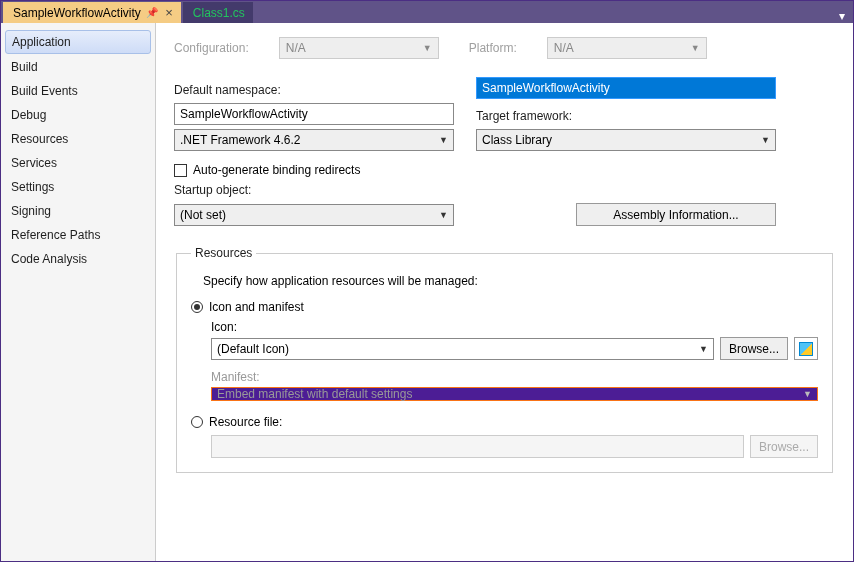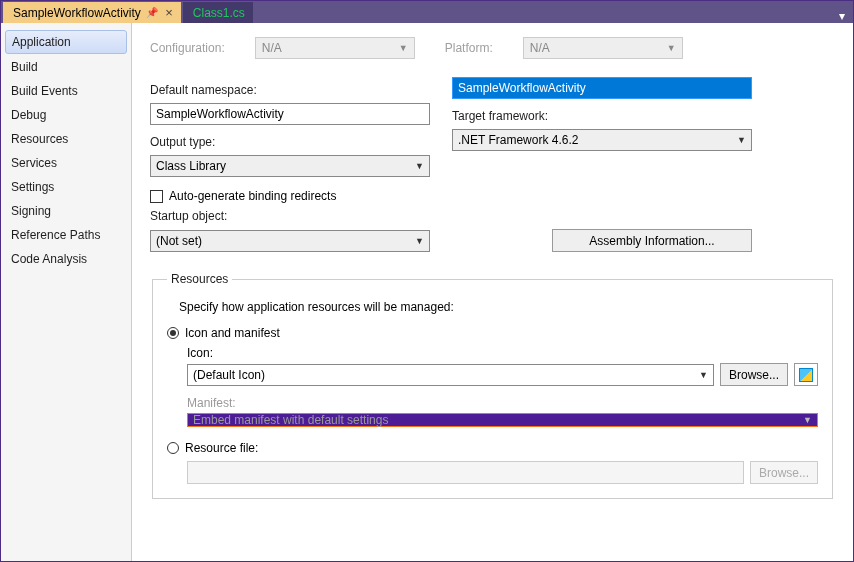--- a/index.html
+++ b/index.html
@@ -8,21 +8,21 @@
   .tabbar { height: 22px; background: #605388; display: flex; align-items: flex-end; padding-left: 2px; }
   .tab { height: 21px; padding: 0 8px 0 10px; display: flex; align-items: center; gap: 6px; color: #ddd; cursor: pointer; }
   .tab.active { background: #f5cc84; color: #000; }
   .tab.inactive { background: #433a6b; color: #22c55e; margin-left:2px;}
   .pinned { font-size: 10px; color: #7a5b00; transform: rotate(0deg); }
   .close-x { font-family: Arial; font-size: 13px; color: #444; line-height:1;}
   .tabbar .dropdown-arrow { margin-left: auto; padding: 0 8px; color: #fff; }
   
   .body-split { display: flex; height: calc(100% - 22px); }
   
-  .sidebar { width: 131px; background: #f5f5f5; padding: 6px 0; border-right: 1px solid #ccc; }
+  .sidebar { width: 155px; background: #f5f5f5; padding: 6px 0; border-right: 1px solid #ccc; }
   .side-item { padding: 5px 10px; color: #1e1e1e; cursor: pointer; }
   .side-item.selected { background: linear-gradient(#e6edfb,#cedcf7); border: 1px solid #a8c0e8; border-radius:3px; margin:1px 4px; padding:4px 6px;}
   
   .main { flex: 1; padding: 14px 18px 14px 18px; overflow-y: hidden; background:#fff;}
   
   .top-row { display: flex; gap: 30px; align-items:center; margin-bottom: 18px;}
   .lbl-dis { color: #a0a0a0; }
   .sel-dis { width: 160px; height: 22px; border: 1px solid #ccc; background:#eee; color:#888; padding: 2px 6px; display:flex; align-items:center; justify-content:space-between;}
   .sel-dis .arrow{ font-size:9px;}
   
@@ -103,21 +103,20 @@
           <span class="arrow">▼</span>
       </div>
     </div>
 
     <div class="grid2">
       <div class="field-lbl">Default namespace:</div>
       <input class="text sel" value="SampleWorkflowActivity" style="">
       <input class="text" value="SampleWorkflowActivity" style="">
 
       <div class="field-lbl">Target framework:</div>
-      <div class="field-lbl">Output type:</div>
       <div class="combo-div">
           <span>.NET Framework 4.6.2</span>
           <span class="arr">▼</span>
         </div>
       <div class="combo-div">
           <span>Class Library</span>
           <span class="arr">▼</span>
         </div>
 
       <div class="chk-row">

